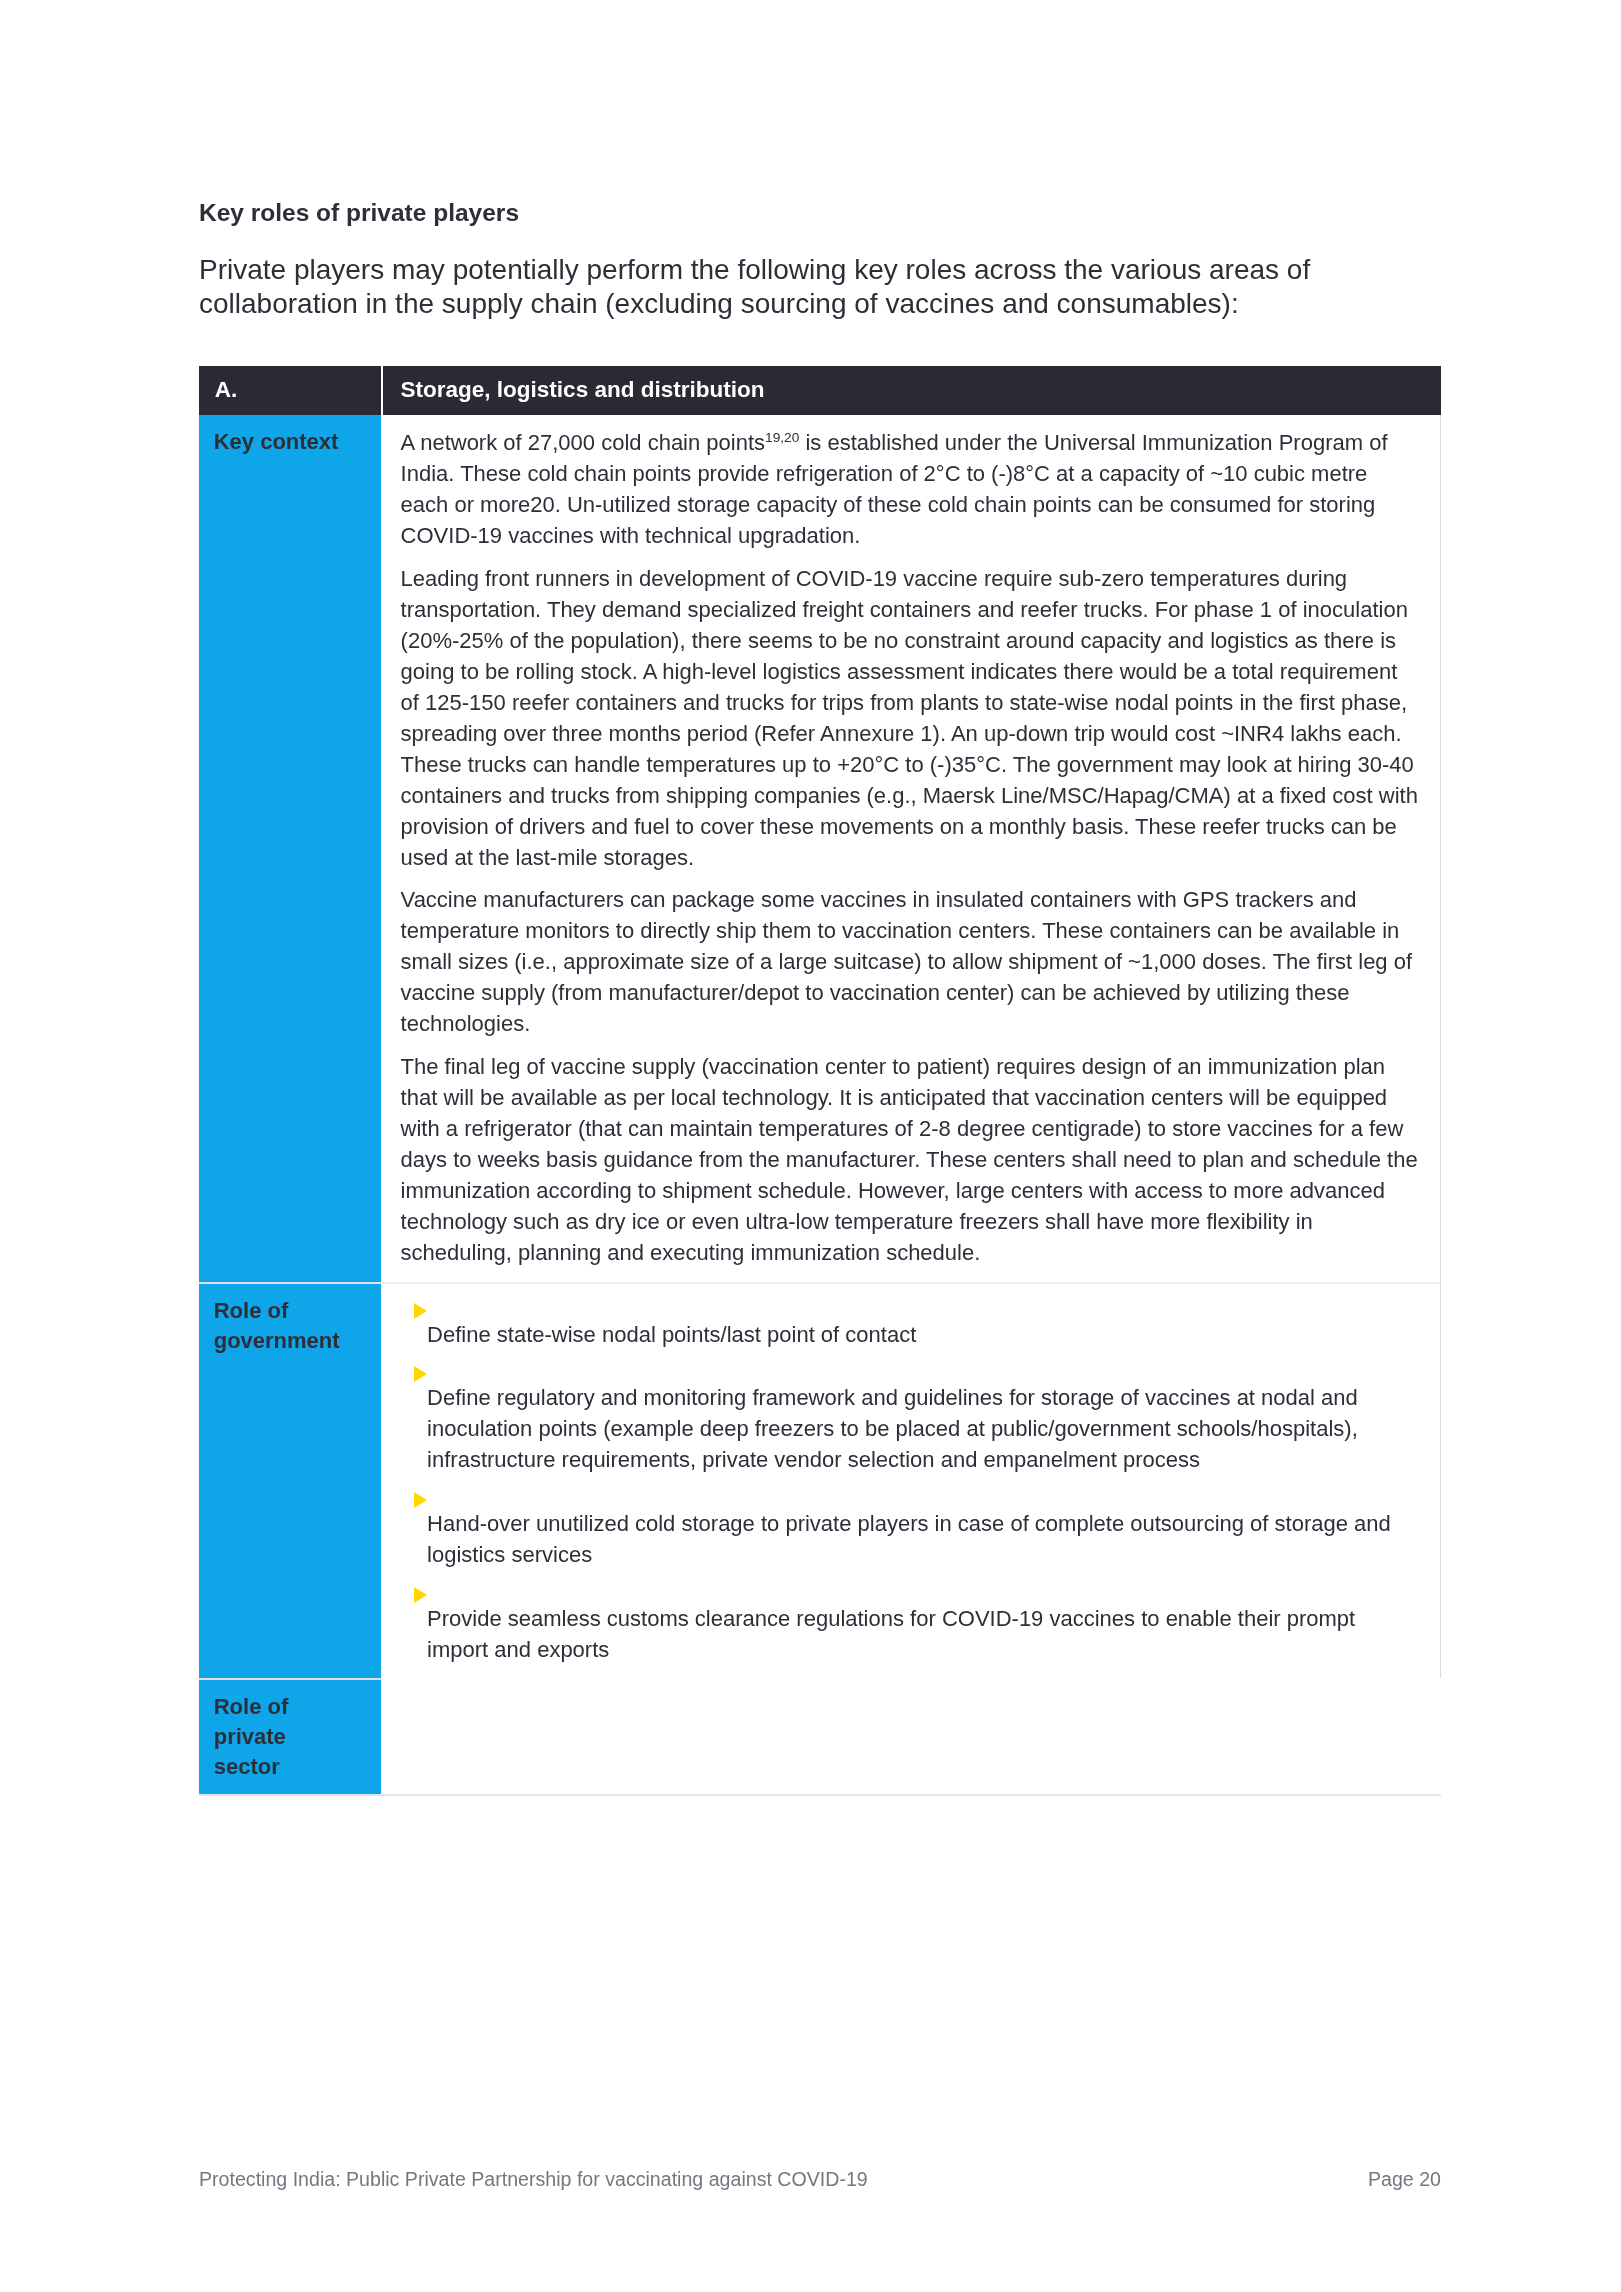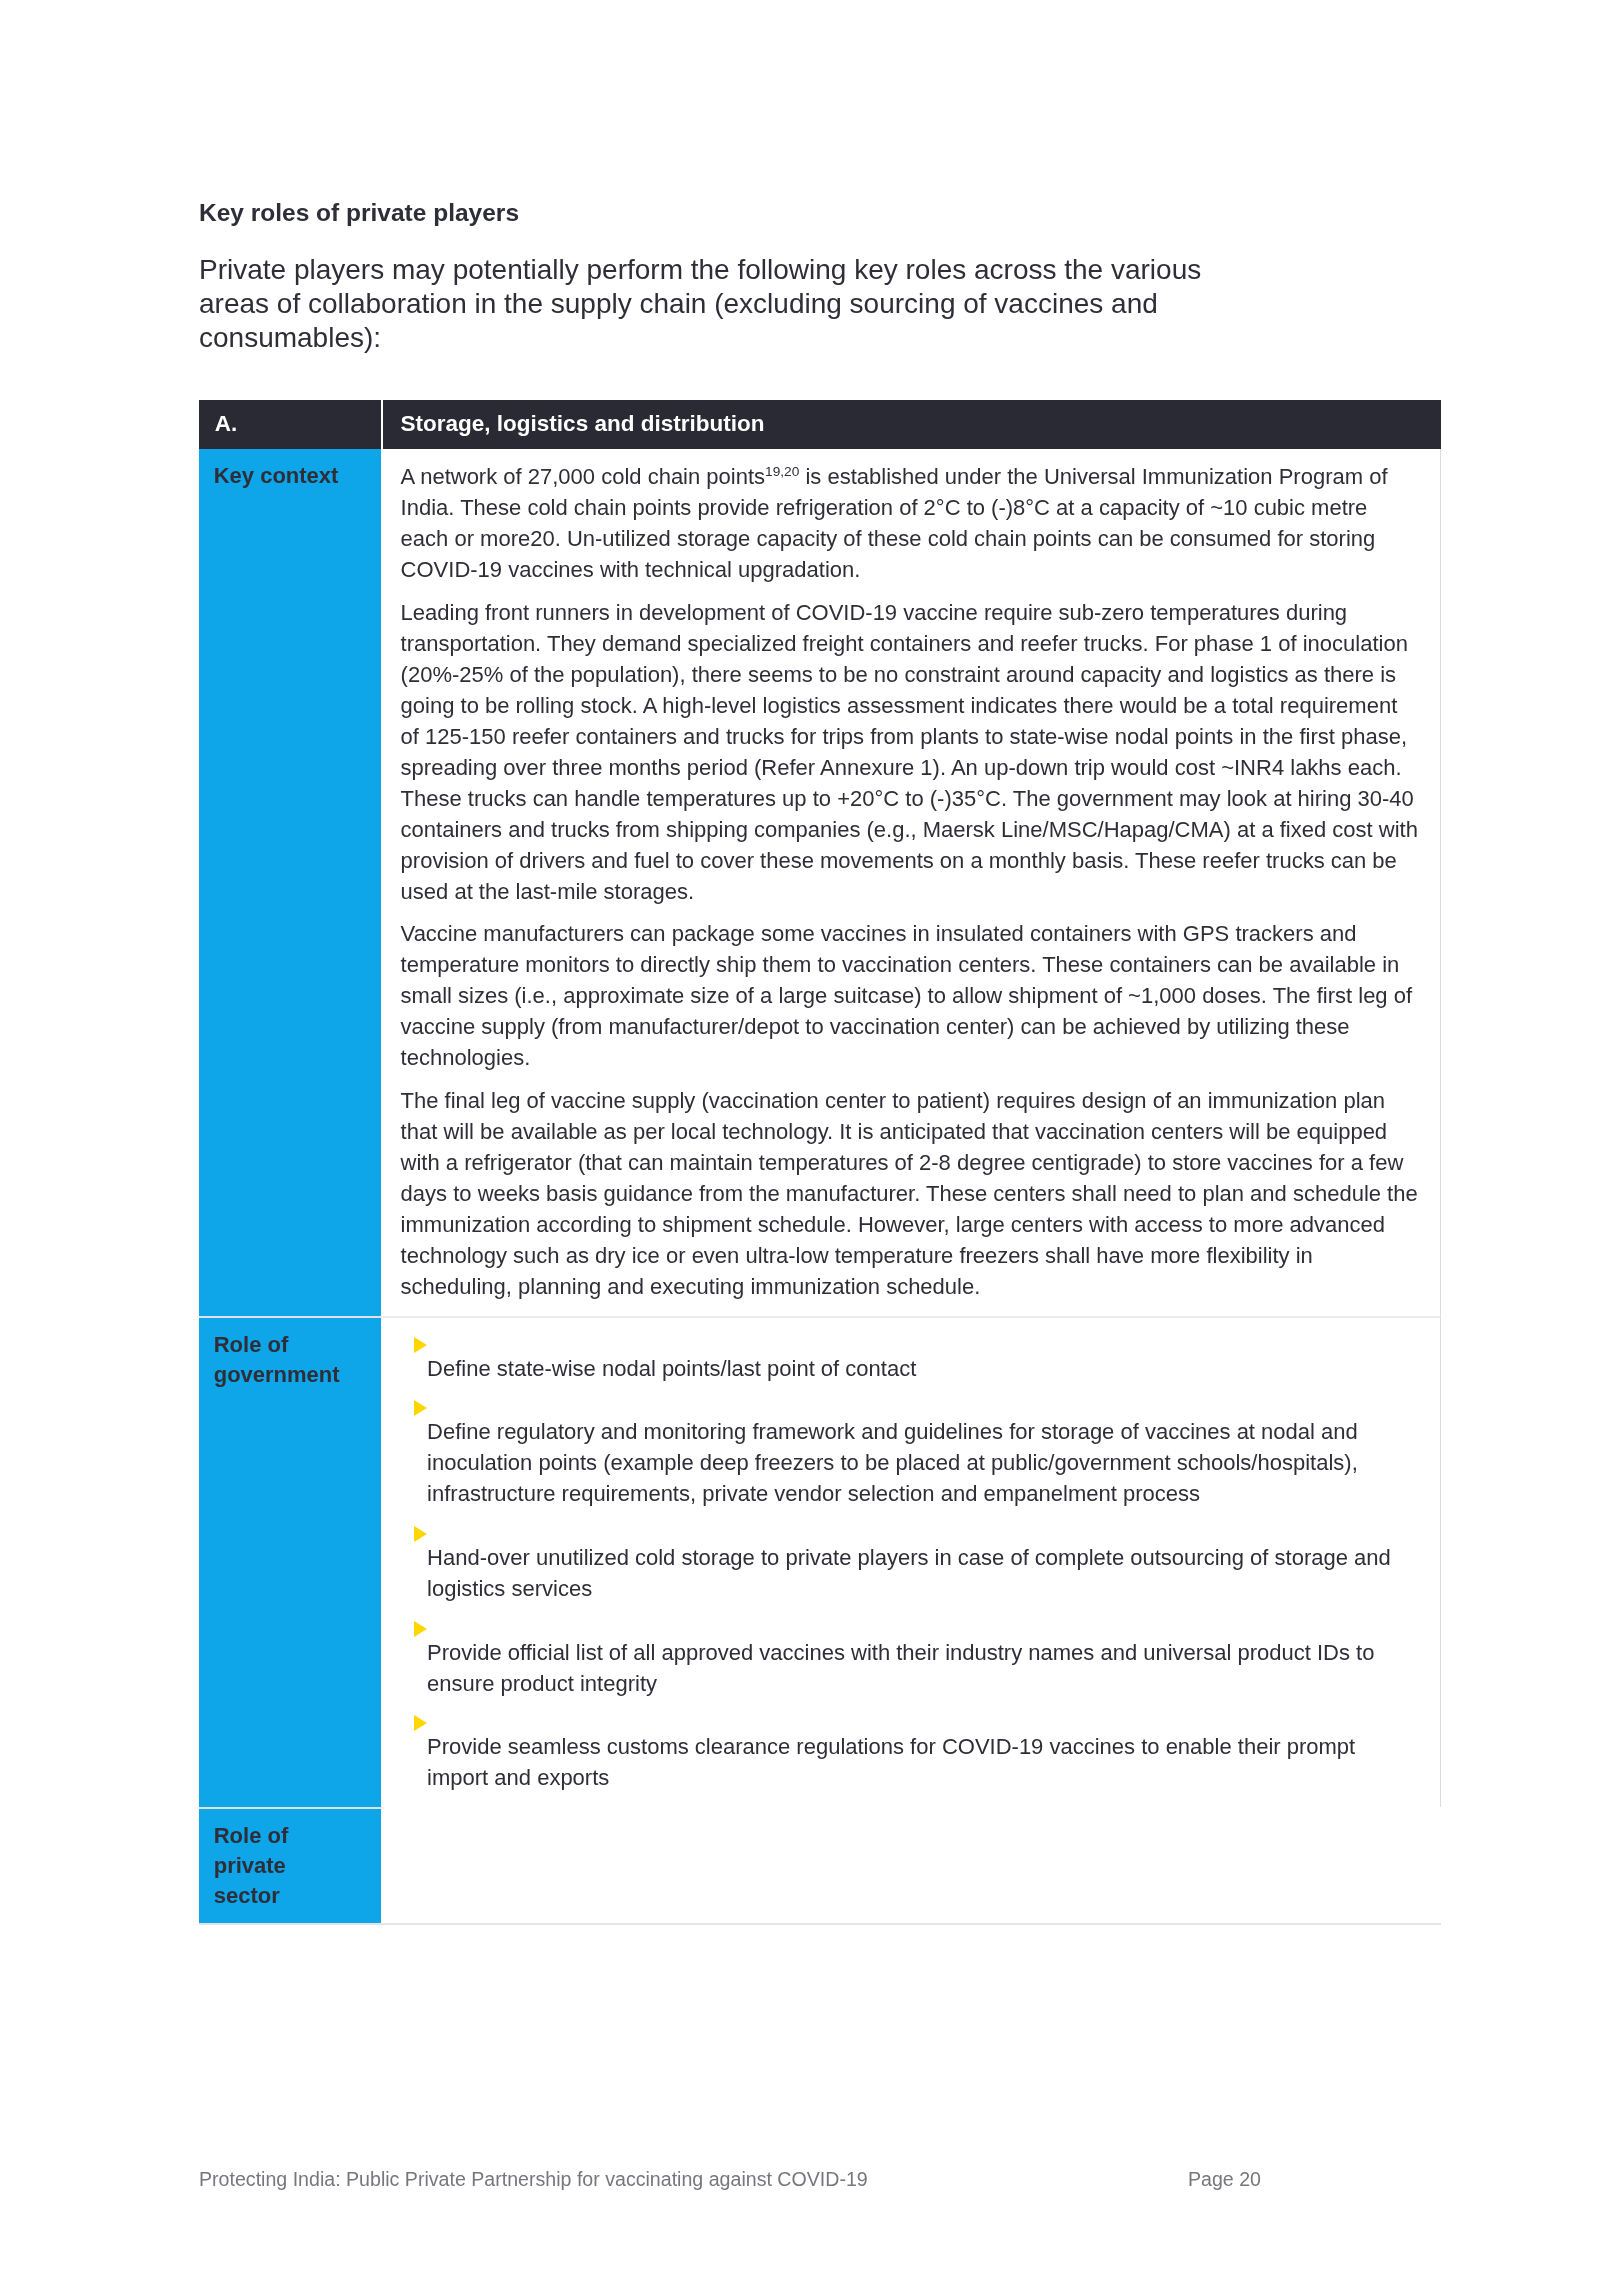--- a/index.html
+++ b/index.html
@@ -1,18 +1,18 @@
 <!DOCTYPE html>
 <html><head>
 <meta charset="utf-8">
 <style>
   html,body { margin:0; padding:0; background:#ffffff; }
   .page {
     position:relative;
-    width:1441px; height:2293px;
+    width:1621px; height:2293px;
     background:#ffffff;
     font-family:"Liberation Sans", sans-serif;
     color:#2e2e38;
     overflow:hidden;
     box-sizing:border-box;
     padding:199px 180px 0 199px;
   }
   .heading {
     margin:0;
     font-size:24.5px;
@@ -112,24 +112,20 @@
         <div class="bullet">
             <span class="tri"></span>
             <span class="btext">Define regulatory and monitoring framework and guidelines for storage of vaccines at nodal and inoculation points (example deep freezers to be placed at public/government schools/hospitals), infrastructure requirements, private vendor selection and empanelment process</span>
           </div>
         <div class="bullet">
             <span class="tri"></span>
             <span class="btext">Hand-over unutilized cold storage to private players in case of complete outsourcing of storage and logistics services</span>
           </div>
         <div class="bullet">
             <span class="tri"></span>
-            <span class="btext">Provide official list of all approved vaccines with their industry names and universal product IDs to ensure product integrity</span>
-          </div>
-        <div class="bullet">
-            <span class="tri"></span>
             <span class="btext">Provide seamless customs clearance regulations for COVID-19 vaccines to enable their prompt import and exports</span>
           </div>
       </div>
     </div>
 
     <div class="trow">
       <div class="tlabel">Role of
 private
 sector</div>
     </div>

